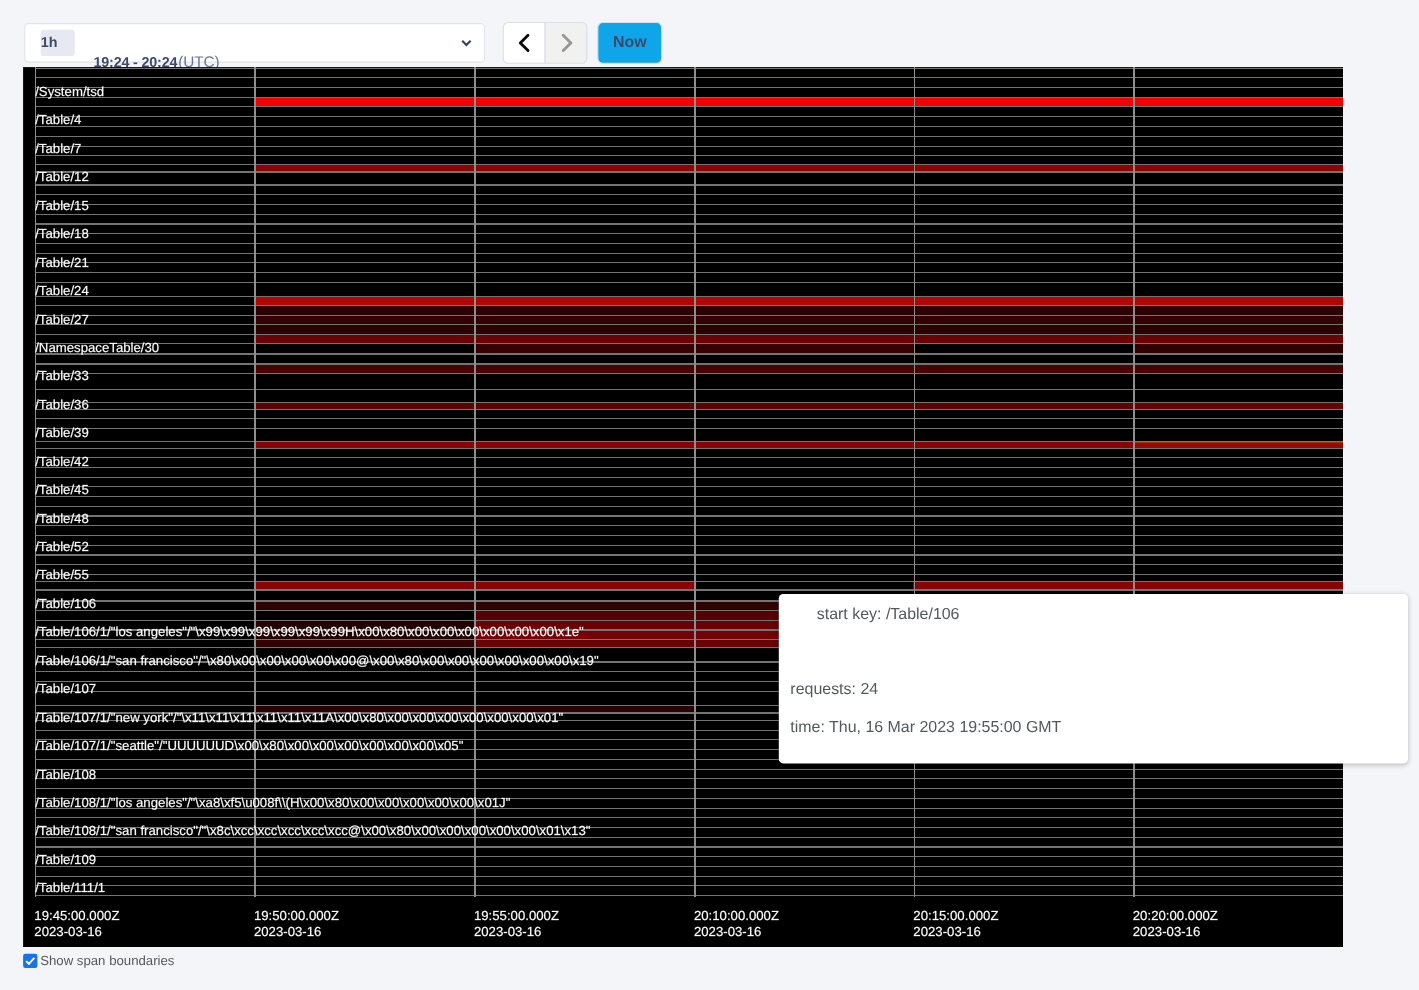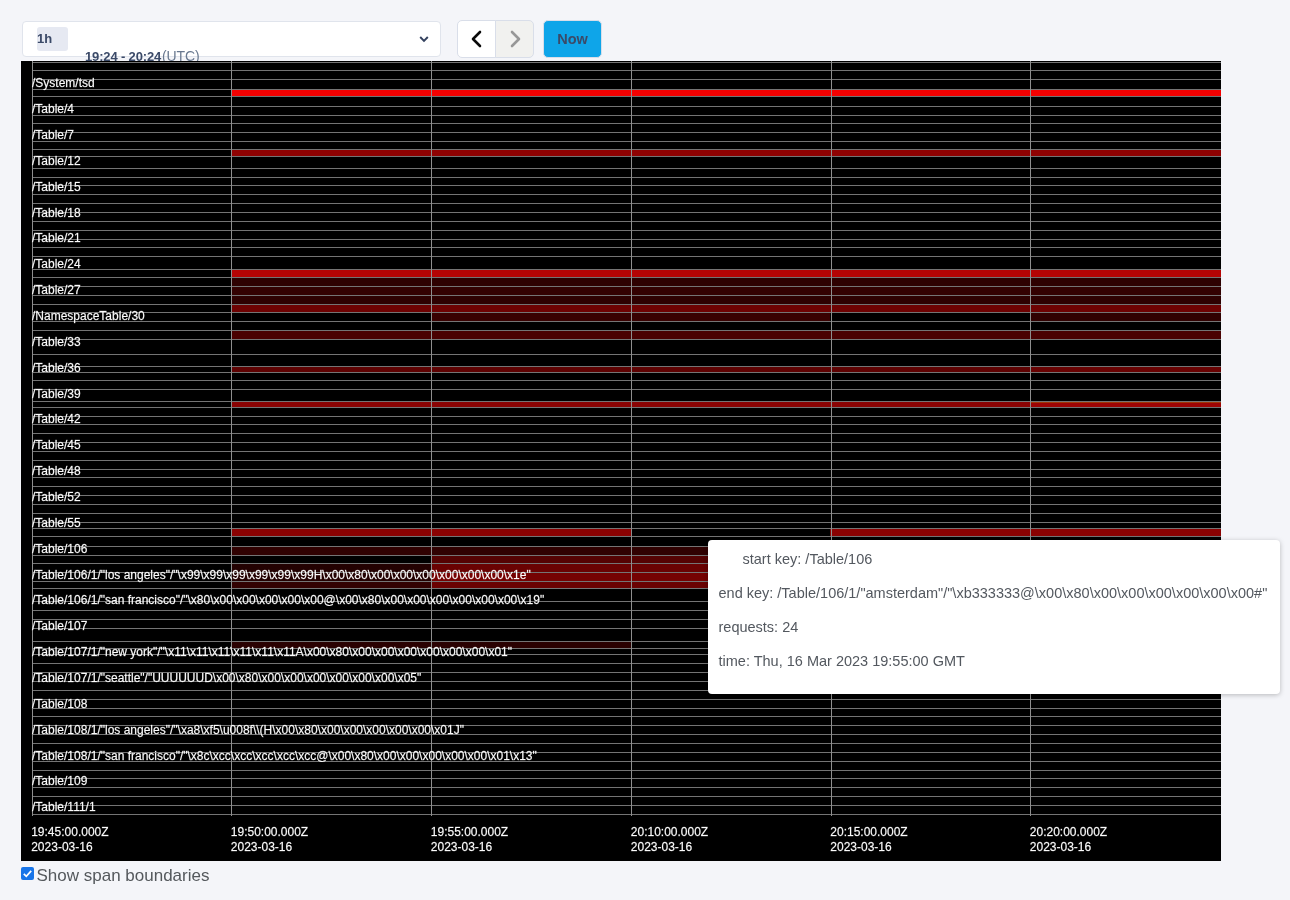--- a/index.html
+++ b/index.html
@@ -186,22 +186,21 @@
 <text x="609.8" y="790">2023-03-16</text>
 <text x="809.3" y="775">20:15:00.000Z</text>
 <text x="809.3" y="790">2023-03-16</text>
 <text x="1008.8" y="775">20:20:00.000Z</text>
 <text x="1008.8" y="790">2023-03-16</text>
 </g>
 </svg>
 
 <div class="abs" style="left:708px;top:540px;width:572px;height:154px;background:#fff;border-radius:4px;box-shadow:0 1px 5px rgba(0,0,0,0.25);color:#53585f;font-size:14.5px;">
   <div class="abs" style="left:10.5px;top:11px;margin-left:24px;">start key: /Table/106</div>
-  <div class="abs" style="left:10.5px;top:45px;">end key: /Table/106/1/"amsterdam"/"\xb333333@\x00\x80\x00\x00\x00\x00\x00\x00#"</div>
   <div class="abs" style="left:10.5px;top:79px;">requests: 24</div>
   <div class="abs" style="left:10.5px;top:113px;">time: Thu, 16 Mar 2023 19:55:00 GMT</div>
 </div>
 
 <div class="abs" style="left:20.5px;top:867px;width:13px;height:13px;background:#1774e8;border-radius:2px;"></div>
 <svg class="abs" style="left:20.5px;top:867px;" width="13" height="13" viewBox="0 0 13 13">
     <path d="M2.8 6.8 L5.3 9.3 L10.2 3.9" fill="none" stroke="#fff" stroke-width="1.7"></path>
   </svg>
-<div class="abs" style="left:36.5px;top:866px;font-size:17px;color:#54585c;">Show span boundaries</div>
+<div class="abs" style="left:36.5px;top:866px;font-size:12px;color:#54585c;">Show span boundaries</div>
 
 </body></html>

